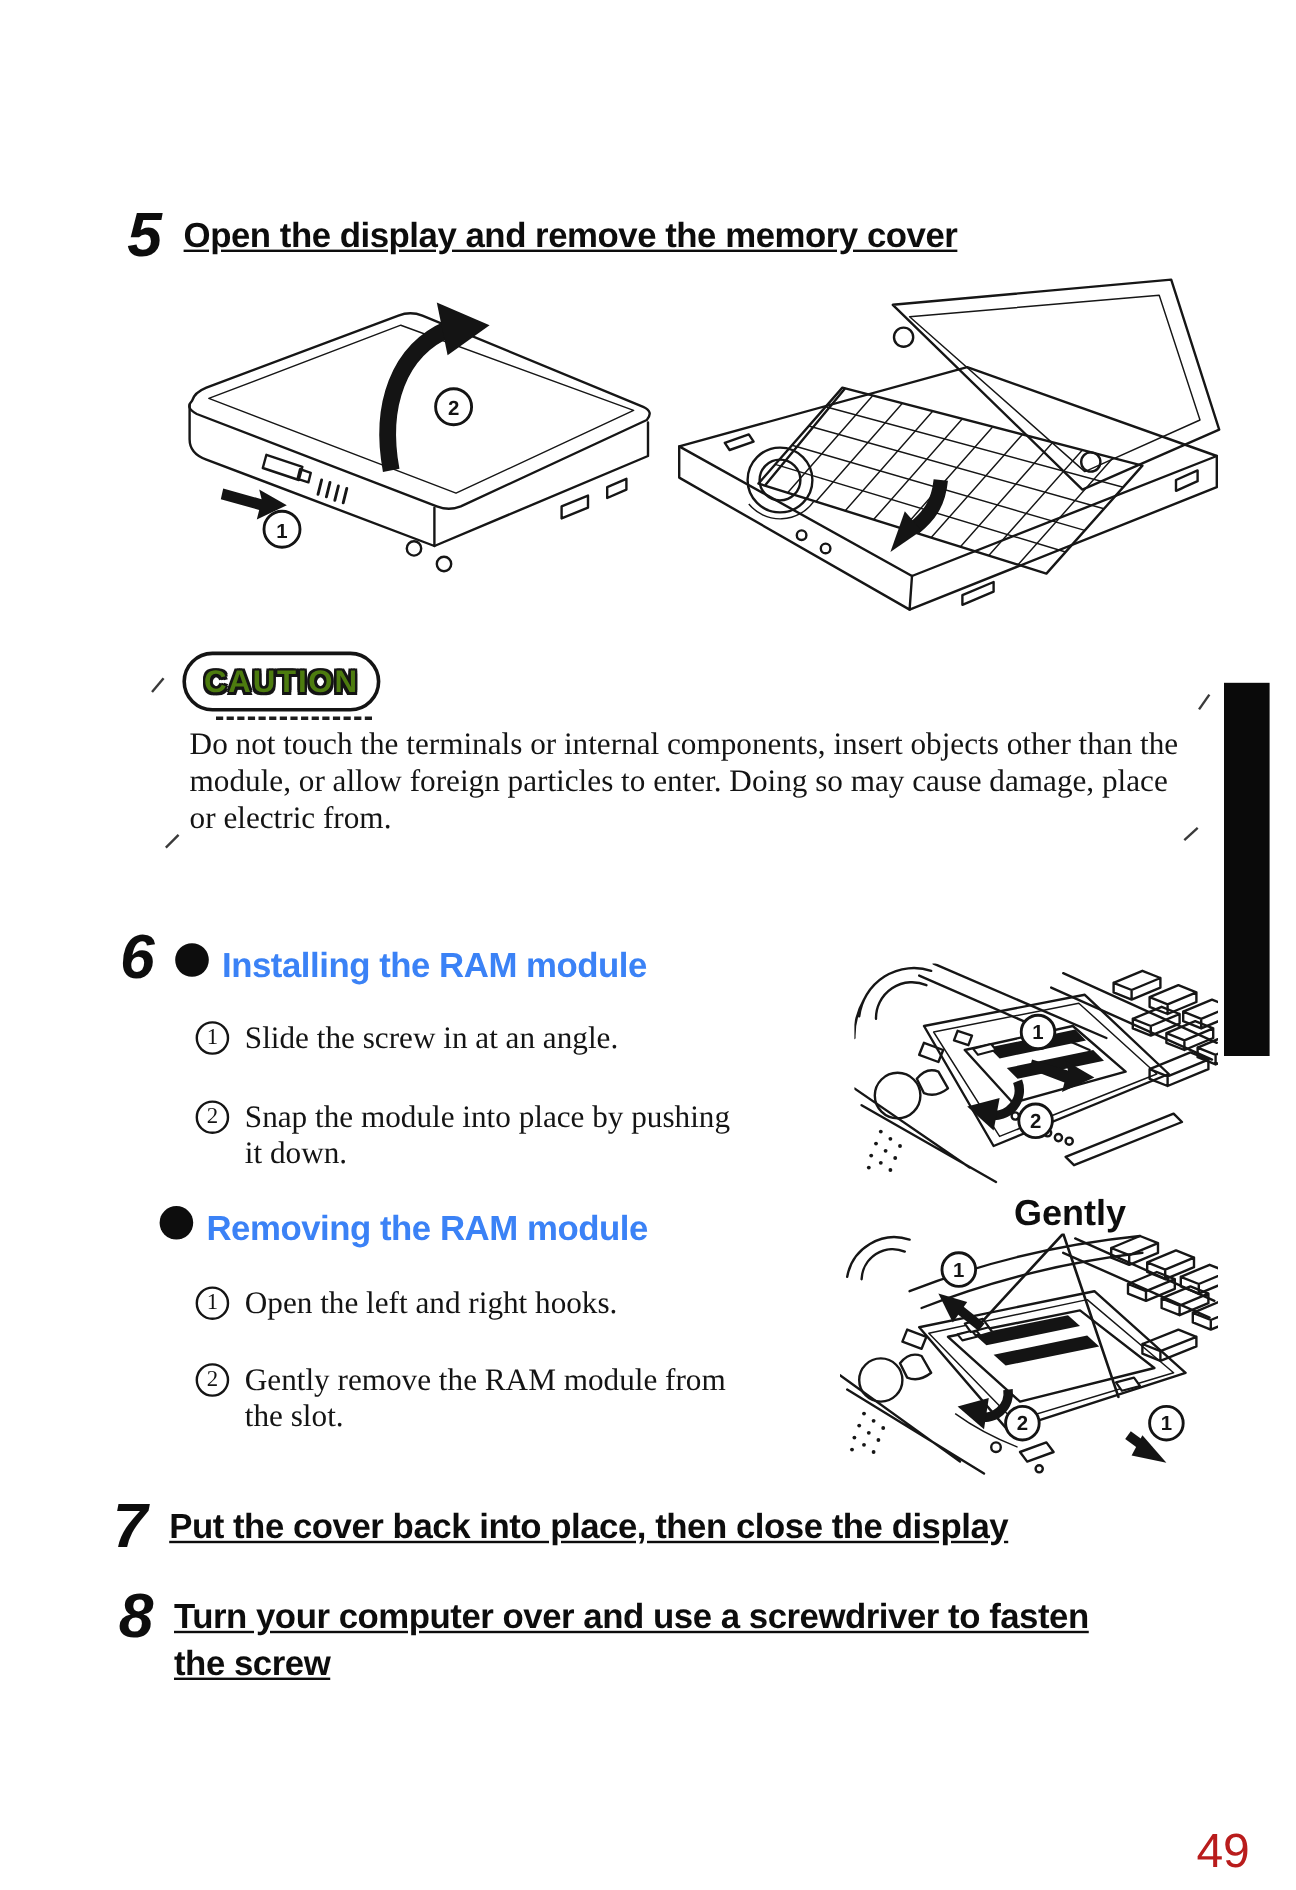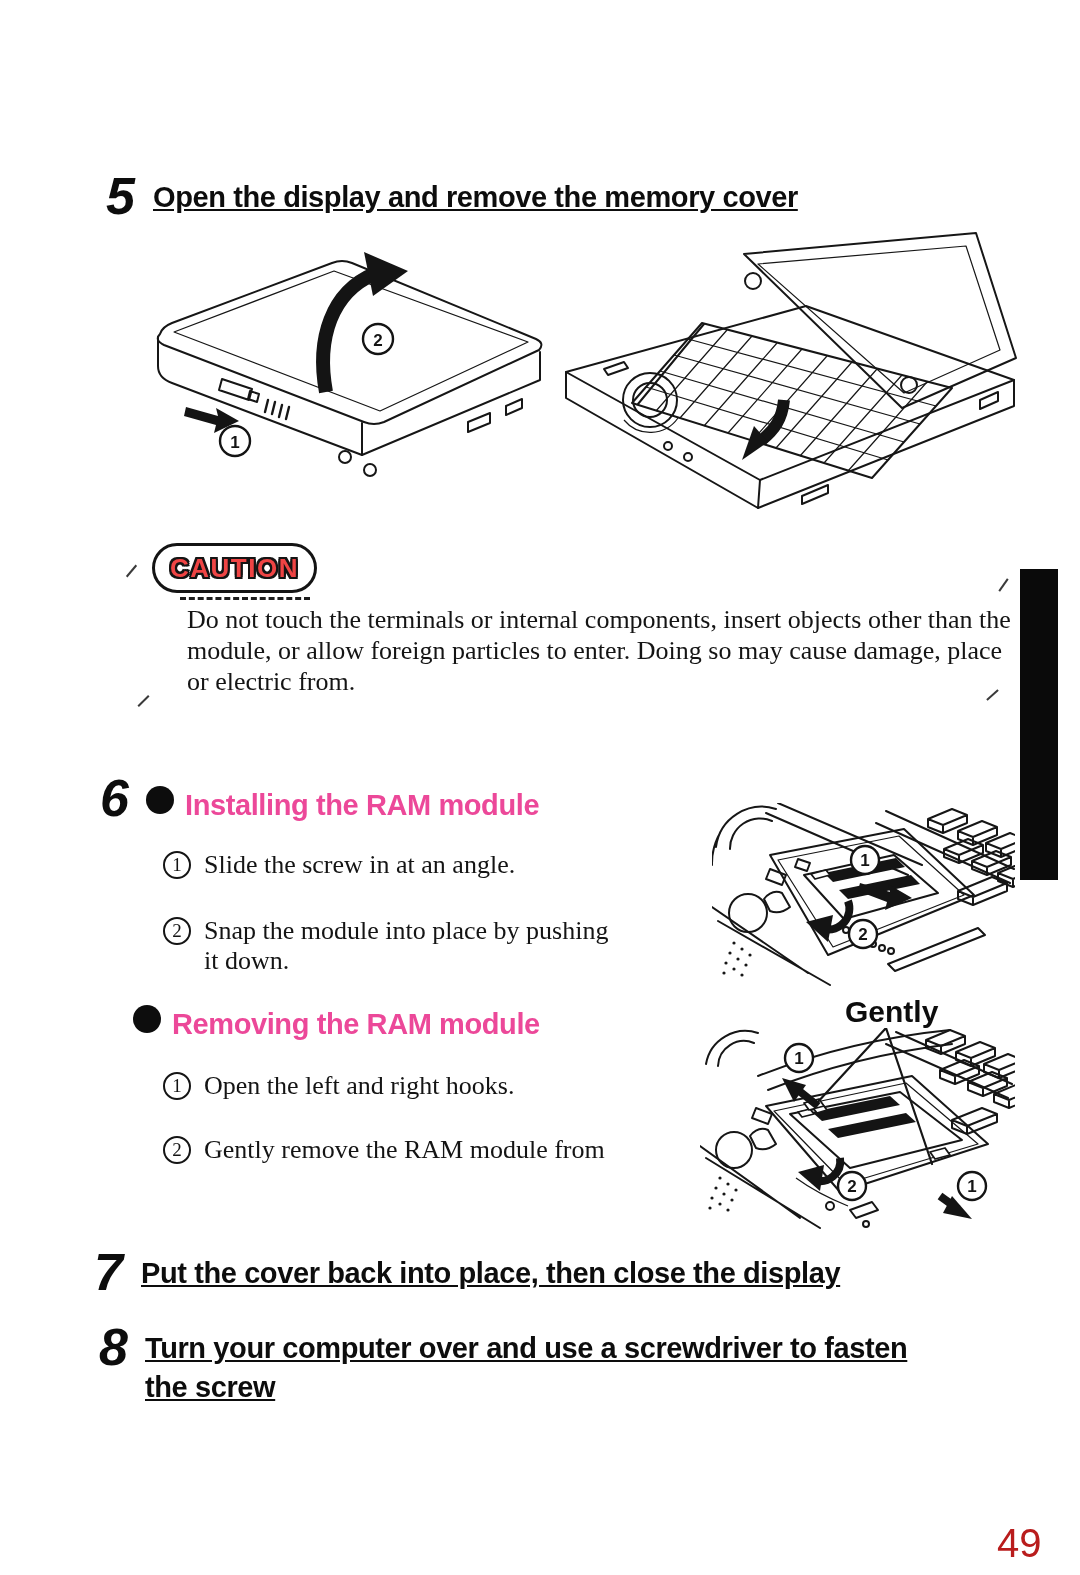--- a/index.html
+++ b/index.html
@@ -1,27 +1,27 @@
 <!DOCTYPE html>
 <html><head>
 <meta charset="utf-8">
 <style>
   html,body{margin:0;padding:0;width:1080px;height:1575px;background:#fff;overflow:hidden;}
   #page{position:relative;width:1080px;height:1575px;background:#fff;color:#121212;}
   .abs{position:absolute;}
   .stepnum{font:italic 700 52px "Liberation Sans",sans-serif;line-height:1;color:#0d0d0d;}
   .steptitle{font:700 29px "Liberation Sans",sans-serif;letter-spacing:-0.4px;line-height:1;color:#0d0d0d;white-space:nowrap;text-decoration:underline;}
-  .secheading{font:700 29px "Liberation Sans",sans-serif;letter-spacing:-0.4px;line-height:1;color:#ec4899;white-space:nowrap;}
-  .serifline{font:400 26px "Liberation Serif",serif;line-height:31px;color:#141414;white-space:nowrap;margin-left:29px;}
+  .secheading{font:700 29px "Liberation Sans",sans-serif;letter-spacing:-0.4px;line-height:1;color:#3b82f6;white-space:nowrap;}
+  .serifline{font:400 26px "Liberation Serif",serif;line-height:31px;color:#141414;white-space:nowrap;}
   .substep{display:flex;gap:13px;align-items:flex-start;}
   .marker{width:28px;height:28px;border:2.5px solid #141414;border-radius:50%;display:inline-flex;align-items:center;justify-content:center;font:400 19px "Liberation Serif",serif;color:#141414;flex:none;box-sizing:border-box;background:#fff;}
   .subtext{font:400 26px "Liberation Serif",serif;line-height:33px;color:#141414;white-space:nowrap;margin-top:-3px;}
   .bullet{width:28px;height:28px;background:#0d0d0d;border-radius:50%;display:inline-block;}
   .badge{width:165px;height:50px;border:3.5px solid #141414;border-radius:27px;display:flex;align-items:center;justify-content:center;box-sizing:border-box;background:#fff;}
-  .badgetext{font:700 26px "Liberation Sans",sans-serif;letter-spacing:1.5px;color:#ef4444;
+  .badgetext{font:700 26px "Liberation Sans",sans-serif;letter-spacing:1.5px;color:#4d7c0f;
     text-shadow:-2px -2px 0 #141414,2px -2px 0 #141414,-2px 2px 0 #141414,2px 2px 0 #141414,-2px 0 0 #141414,2px 0 0 #141414,0 -2px 0 #141414,0 2px 0 #141414;}
   .dashes{width:130px;height:0;border-top:3px dashed #1c1c1c;}
   .hooks{font:700 30px "Liberation Sans",sans-serif;color:#0d0d0d;white-space:nowrap;}
   .sidetab{width:38px;height:311px;background:#0a0a0a;}
   .pagenum{font:400 40px "Liberation Sans",sans-serif;color:#b91c1c;}
   .tick{width:15px;height:0;border-top:2px solid #3a3a3a;}
   svg{display:block;}
   svg .ln{stroke:#161616;fill:none;stroke-width:2;stroke-linejoin:round;stroke-linecap:round;}
   svg .thin{stroke:#161616;fill:none;stroke-width:1.2;stroke-linejoin:round;}
   svg .f{fill:#141414;stroke:none;}
@@ -115,20 +115,21 @@
   <div class="abs secheading" style="left:172px;top:1010px;">Removing the RAM module</div>
 
   <div class="abs substep" style="left:163px;top:1072px;">
     <span class="marker">1</span>
     <div class="subtext">Open the left and right hooks.</div>
   </div>
   <div class="abs substep" style="left:163px;top:1136px;">
     <span class="marker">2</span>
     <div>
       <div class="subtext">Gently remove the RAM module from</div>
+      <div class="subtext">the slot.</div>
     </div>
   </div>
 
   <svg class="abs" style="left:712px;top:803px;" width="303" height="188" viewBox="0 0 303 188">
     <path class="ln" d="M4,44 A46,46 0 0 1 64,6 M18,46 A30,30 0 0 1 60,18 M0,62 A62,62 0 0 1 8,30"></path>
     <path class="ln" d="M66,0 L210,62 M54,10 L196,72 M6,118 L118,182 M0,104 L96,170"></path>
     <path class="ln" d="M174,8 L302,66 M164,20 L298,80"></path>
     <g>
       <path class="ln" d="M216,16 l24,-10 l15,6 l-24,10 Z M216,16 l0,8 l15,6 l0,-8 Z M231,22 l24,-10 l0,8 l-24,10 Z"></path>
       <path class="ln" d="M246,28 l24,-10 l15,6 l-24,10 Z M246,28 l0,8 l15,6 l0,-8 Z M261,34 l24,-10 l0,8 l-24,10 Z"></path>

